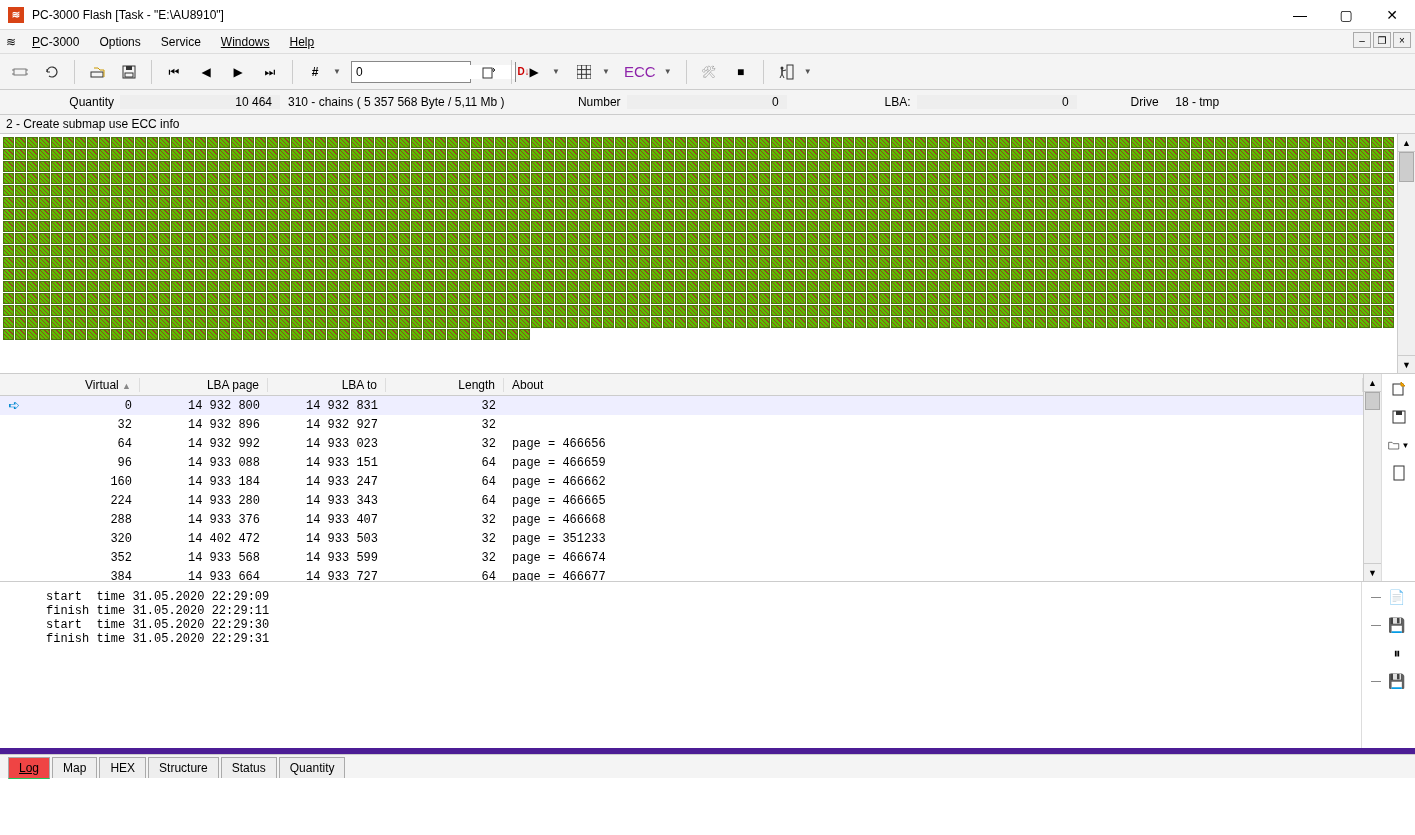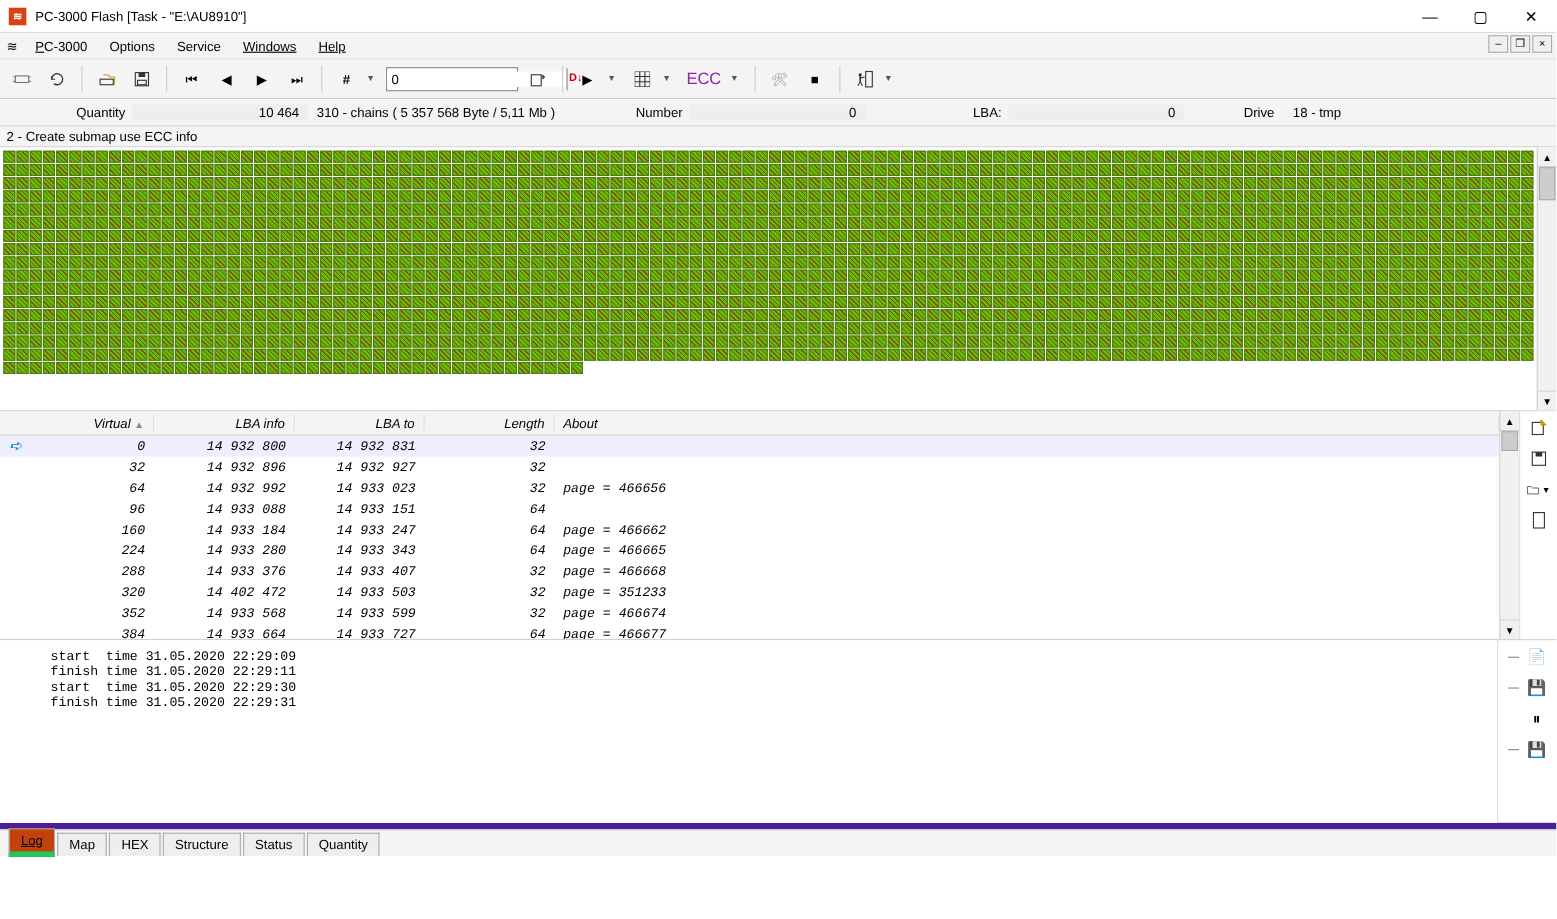--- a/index.html
+++ b/index.html
@@ -47,21 +47,21 @@
 .blockmap-grid { display: flex; flex-wrap: wrap; gap: 0; line-height: 0; }
 .blk { width: 11px; height: 11px; display: inline-block; border: 1px solid #4a7c0f; background: #5ac000; margin: 0.5px; position: relative; }
 .blk::after { content: ""; position: absolute; left: 0; top: 0; right: 0; bottom: 0; background: repeating-linear-gradient(45deg, rgba(160,40,40,0.8) 0 1px, transparent 1px 3px); }
 .vscroll { width: 18px; background: #f0f0f0; border-left: 1px solid #ccc; display: flex; flex-direction: column; }
 .vscroll .sbtn { height: 18px; display: flex; align-items: center; justify-content: center; font-size: 9px; border-bottom: 1px solid #ccc; cursor: default; }
 .vscroll .strack { flex: 1; background: #f0f0f0; position: relative; }
 .vscroll .sthumb { position: absolute; left: 1px; right: 1px; top: 0; height: 30px; background: #cdcdcd; border: 1px solid #aaa; }
 .vscroll .sbtn:last-child { border-top: 1px solid #ccc; border-bottom: none; }
 
 
-.table-wrap { display: flex; height: 208px; border-bottom: 1px solid #ccc; font-style: italic; }
+.table-wrap { display: flex; height: 208px; border-bottom: 1px solid #ccc; }
 .table-main { flex: 1; overflow: hidden; display: flex; flex-direction: column; }
 .thdr { display: flex; background: #f4f4f4; border-bottom: 1px solid #ccc; height: 22px; align-items: center; font-size: 12px; }
 .thdr .th { padding: 0 8px; border-right: 1px solid #ddd; text-align: right; }
 .th-marker { width: 28px; }
 .th-virtual { width: 112px; }
 .th-lbafrom { width: 128px; }
 .th-lbato { width: 118px; }
 .th-length { width: 118px; }
 .th-about { flex: 1; text-align: left !important; }
 .tbody { flex: 1; overflow: hidden; font-family: "Courier New", monospace; font-size: 12px; }
@@ -82,21 +82,21 @@
 
 .log-wrap { display: flex; height: 172px; border-bottom: 6px solid #4c1d95; }
 .log-body { flex: 1; background: #fff; padding: 8px 4px 4px 46px; font-family: "Courier New", monospace; font-size: 12px; white-space: pre; overflow: hidden; }
 .log-side { width: 54px; border-left: 1px solid #ddd; display: flex; flex-direction: column; align-items: flex-end; padding: 4px; gap: 6px; }
 .log-side .litem { width: 28px; height: 22px; display: flex; align-items: center; justify-content: center; font-size: 14px; }
 .log-side .lline { width: 10px; border-bottom: 1px solid #888; margin-right: 2px; }
 
 
 .tabs { height: 24px; background: #f4f4f4; display: flex; align-items: flex-end; padding: 0 8px; gap: 0; border-top: 1px solid #ccc; }
 .tab { padding: 3px 10px; border: 1px solid #aaa; border-bottom: none; background: #eee; font-size: 12px; cursor: default; margin-right: 2px; }
-.tab.active { background: #c2410c; border-bottom: 5px solid #22c55e; position: relative; top: 1px; text-decoration: underline; }
+.tab.active { background: #ef4444; border-bottom: 1px solid #22c55e; position: relative; top: 1px; text-decoration: underline; }
 
 svg { display: block; }
 </style>
 </head>
 <body>
 
 <div class="titlebar">
   <div class="app-icon">≋</div>
   <div class="title">PC-3000 Flash [Task - "E:\AU8910"]</div>
   <div class="wincontrols">
@@ -2139,21 +2139,21 @@
       </div>
     <div class="sbtn">▼</div>
   </div>
 </div>
 
 <div class="table-wrap">
   <div class="table-main">
     <div class="thdr">
       <div class="th th-marker"></div>
       <div class="th th-virtual"><span>Virtual</span> <span style="font-size:9px;color:#888">▲</span></div>
-      <div class="th th-lbafrom">LBA info</div>
+      <div class="th th-lbafrom">LBA page</div>
       <div class="th th-lbato">LBA to</div>
       <div class="th th-length">Length</div>
       <div class="th th-about">About</div>
     </div>
     <div class="tbody" id="tbody">
         <div class="trow sel">
           <div class="td td-marker"><span class="arrow-icon">➪</span></div>
           <div class="td td-virtual">0</div>
           <div class="td td-lbafrom">14 932 800</div>
           <div class="td td-lbato">14 932 831</div>
@@ -2173,20 +2173,21 @@
           <div class="td td-lbato">14 933 023</div>
           <div class="td td-length">32</div>
           <div class="td td-about">page = 466656</div>
         </div>
         <div class="trow">
           <div class="td td-marker"></div>
           <div class="td td-virtual">96</div>
           <div class="td td-lbafrom">14 933 088</div>
           <div class="td td-lbato">14 933 151</div>
           <div class="td td-length">64</div>
+          <div class="td td-about">page = 466659</div>
         </div>
         <div class="trow">
           <div class="td td-marker"></div>
           <div class="td td-virtual">160</div>
           <div class="td td-lbafrom">14 933 184</div>
           <div class="td td-lbato">14 933 247</div>
           <div class="td td-length">64</div>
           <div class="td td-about">page = 466662</div>
         </div>
         <div class="trow">

